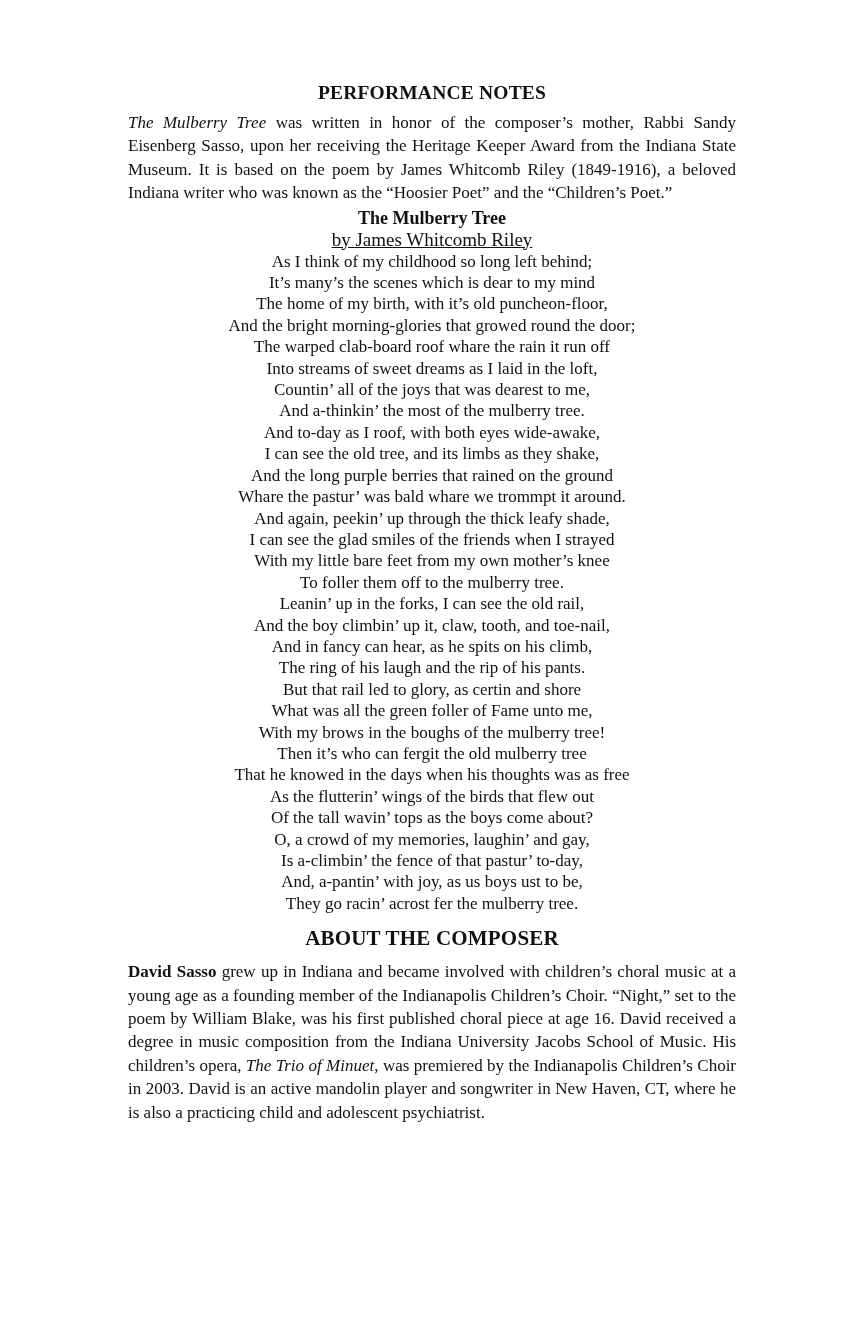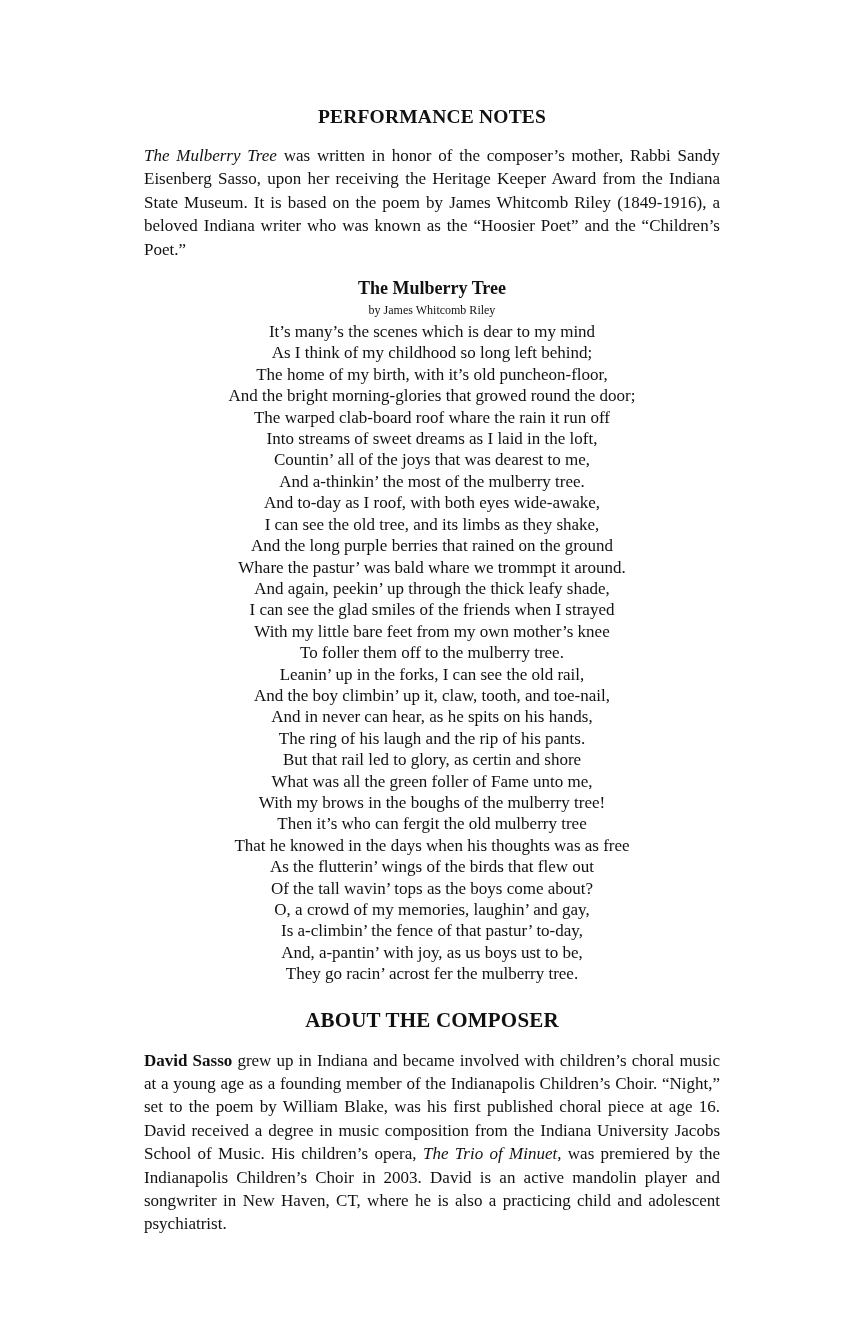--- a/index.html
+++ b/index.html
@@ -8,96 +8,97 @@
     background: #ffffff;
   }
   body {
     width: 864px;
     height: 1343px;
     overflow: hidden;
   }
   .page {
     width: 608px;
     margin: 0 auto;
-    padding-top: 106px;
+    padding-top: 82px;
     font-family: "Liberation Serif", "DejaVu Serif", serif;
     color: #111111;
     font-size: 17px;
   }
   .h1 {
     font-size: 19.5px;
     font-weight: bold;
     text-align: center;
     margin: 0 0 7px 0;
     letter-spacing: 0.2px;
   }
   .para {
     text-align: justify;
     line-height: 23.4px;
-    margin: 16px;
+    margin: 0;
   }
   .poem {
     text-align: center;
     line-height: 21.4px;
     margin-top: 2px;
   }
   .poem-title {
     font-weight: bold;
     font-size: 18px;
     line-height: 22px;
   }
   .poem-byline {
-    font-size: 12px;
+    font-size: 19px;
     line-height: 22px;
+    text-decoration: underline;
   }
   .poem-line {
     line-height: 21.4px;
   }
   .h2 {
     font-size: 21px;
     font-weight: bold;
     text-align: center;
-    margin: 23px 0 9px 0;
+    margin: 12px 0 9px 0;
     letter-spacing: 0.2px;
   }
   .it { font-style: italic; }
   .bd { font-weight: bold; }
 </style>
 </head>
 <body>
 
 <div class="page">
 
   <h1 class="h1">PERFORMANCE NOTES</h1>
 
   <p class="para"><span class="it">The Mulberry Tree</span><span> was written in honor of the composer’s mother, Rabbi Sandy Eisenberg Sasso, upon her receiving the Heritage Keeper Award from the Indiana State Museum. It is based on the poem by James Whitcomb Riley (1849-1916), a beloved Indiana writer who was known as the “Hoosier Poet” and the “Children’s Poet.”</span></p>
 
   <div class="poem">
     <div class="poem-title">The Mulberry Tree</div>
     <div class="poem-byline">by James Whitcomb Riley</div>
     <div class="poem-lines">
+        <div class="poem-line">As I think of my childhood so long left behind;</div>
         <div class="poem-line">It’s many’s the scenes which is dear to my mind</div>
-        <div class="poem-line">As I think of my childhood so long left behind;</div>
         <div class="poem-line">The home of my birth, with it’s old puncheon-floor,</div>
         <div class="poem-line">And the bright morning-glories that growed round the door;</div>
         <div class="poem-line">The warped clab-board roof whare the rain it run off</div>
         <div class="poem-line">Into streams of sweet dreams as I laid in the loft,</div>
         <div class="poem-line">Countin’ all of the joys that was dearest to me,</div>
         <div class="poem-line">And a-thinkin’ the most of the mulberry tree.</div>
         <div class="poem-line">And to-day as I roof, with both eyes wide-awake,</div>
         <div class="poem-line">I can see the old tree, and its limbs as they shake,</div>
         <div class="poem-line">And the long purple berries that rained on the ground</div>
         <div class="poem-line">Whare the pastur’ was bald whare we trommpt it around.</div>
         <div class="poem-line">And again, peekin’ up through the thick leafy shade,</div>
         <div class="poem-line">I can see the glad smiles of the friends when I strayed</div>
         <div class="poem-line">With my little bare feet from my own mother’s knee</div>
         <div class="poem-line">To foller them off to the mulberry tree.</div>
         <div class="poem-line">Leanin’ up in the forks, I can see the old rail,</div>
         <div class="poem-line">And the boy climbin’ up it, claw, tooth, and toe-nail,</div>
-        <div class="poem-line">And in never can hear, as he spits on his hands,</div>
+        <div class="poem-line">And in fancy can hear, as he spits on his climb,</div>
         <div class="poem-line">The ring of his laugh and the rip of his pants.</div>
         <div class="poem-line">But that rail led to glory, as certin and shore</div>
         <div class="poem-line">What was all the green foller of Fame unto me,</div>
         <div class="poem-line">With my brows in the boughs of the mulberry tree!</div>
         <div class="poem-line">Then it’s who can fergit the old mulberry tree</div>
         <div class="poem-line">That he knowed in the days when his thoughts was as free</div>
         <div class="poem-line">As the flutterin’ wings of the birds that flew out</div>
         <div class="poem-line">Of the tall wavin’ tops as the boys come about?</div>
         <div class="poem-line">O, a crowd of my memories, laughin’ and gay,</div>
         <div class="poem-line">Is a-climbin’ the fence of that pastur’ to-day,</div>

